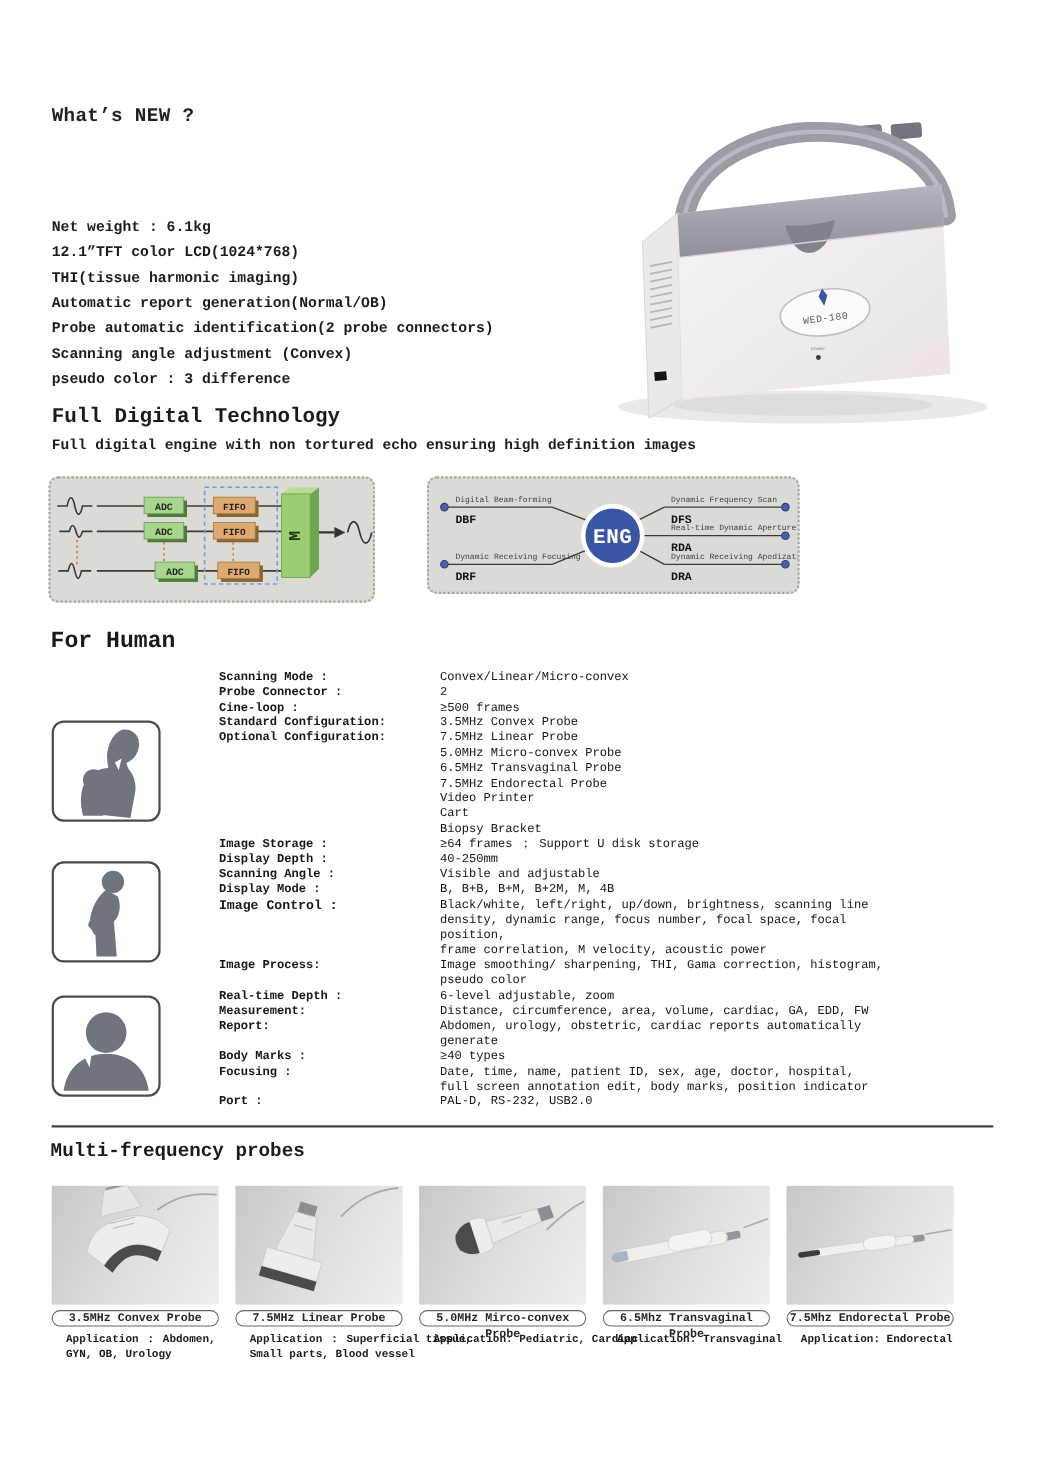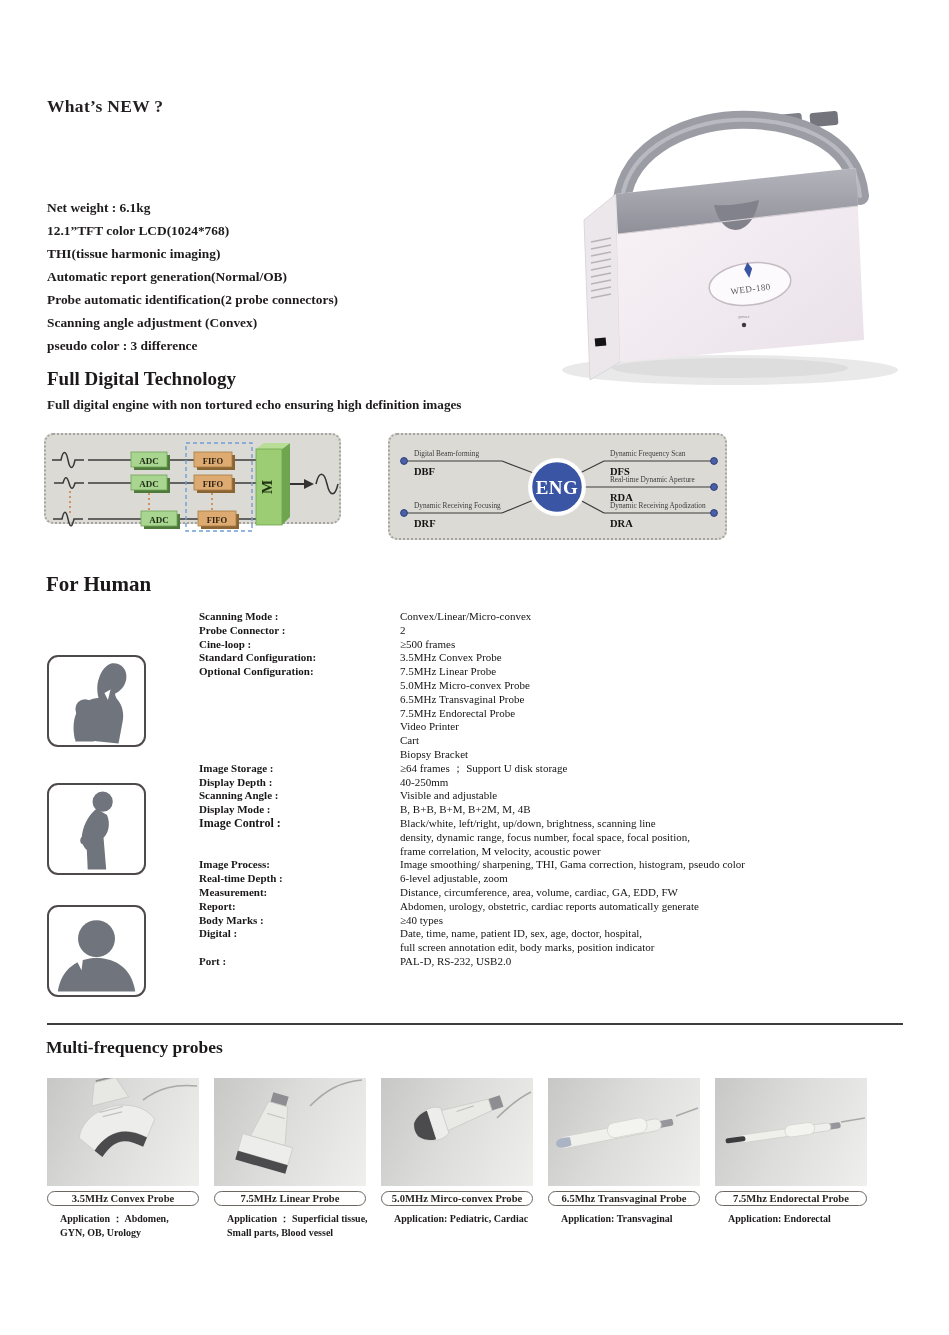--- a/index.html
+++ b/index.html
@@ -1,28 +1,28 @@
 <!DOCTYPE html>
 <html><head>
 <meta charset="utf-8">
 <style>
   html,body{margin:0;padding:0;background:#fff;}
   .page{position:relative;width:949px;height:1335px;background:#fff;overflow:hidden;
-        font-family:Liberation Serif, serif;color:#1e1b1c;}
+        font-family:Liberation Mono, monospace;color:#1e1b1c;}
   .abs{position:absolute;}
   
   .h-new{left:47px;top:96px;font-size:17.5px;font-weight:700;color:#231f20;letter-spacing:.3px;}
   .features{left:47px;top:148px;font-size:13.4px;font-weight:600;line-height:23px;color:#1e1b1c;margin-top:48px;}
   .h-fdt{left:47px;top:368px;font-size:19px;font-weight:600;color:#1c191a;}
   .fdt-sub{left:47px;top:397px;font-size:13.2px;font-weight:600;color:#1e1b1c;}
   .h-human{left:46px;top:572px;font-size:21px;font-weight:600;color:#1c191a;}
   .h-probes{left:46px;top:1037px;font-size:17.5px;font-weight:600;color:#1c191a;}
   
   .diag{background:#dbdad5;border:2px dotted #a5a49e;border-radius:9px;box-sizing:border-box;}
-  .diag-left{left:44px;top:433px;width:297px;height:91px;}
+  .diag-left{left:44px;top:433px;width:297px;height:115px;}
   .diag-right{left:388px;top:433px;width:339px;height:107px;}
   .diag svg{position:absolute;left:0;top:0;}
   
   .photo{left:538px;top:92px;width:385px;height:305px;}
   
   .sil{left:47px;width:99px;height:92px;background:#fff;border:2px solid #4e4a4b;border-radius:11px;box-sizing:border-box;overflow:hidden;}
   .sil svg{display:block;width:100%;height:100%;}
   
   .specs{left:199px;top:610px;font-size:11px;line-height:13.8px;color:#141414;width:620px;}
   .spec-row{display:flex;}
@@ -316,21 +316,21 @@
           <div>Abdomen, urology, obstetric, cardiac reports automatically generate</div>
         </div>
     </div>
     <div class="spec-row">
       <div class="spec-label">Body Marks :</div>
       <div class="spec-values">
           <div>≥40  types</div>
         </div>
     </div>
     <div class="spec-row">
-      <div class="spec-label">Digital :</div>
+      <div class="spec-label">Focusing :</div>
       <div class="spec-values">
         <div>Date, time, name, patient ID, sex, age, doctor, hospital,</div>
         <div>full screen annotation edit, body marks, position indicator</div>
       </div>
     </div>
     <div class="spec-row">
       <div class="spec-label">Port :</div>
       <div class="spec-values">
           <div>PAL-D, RS-232, USB2.0</div>
         </div>

